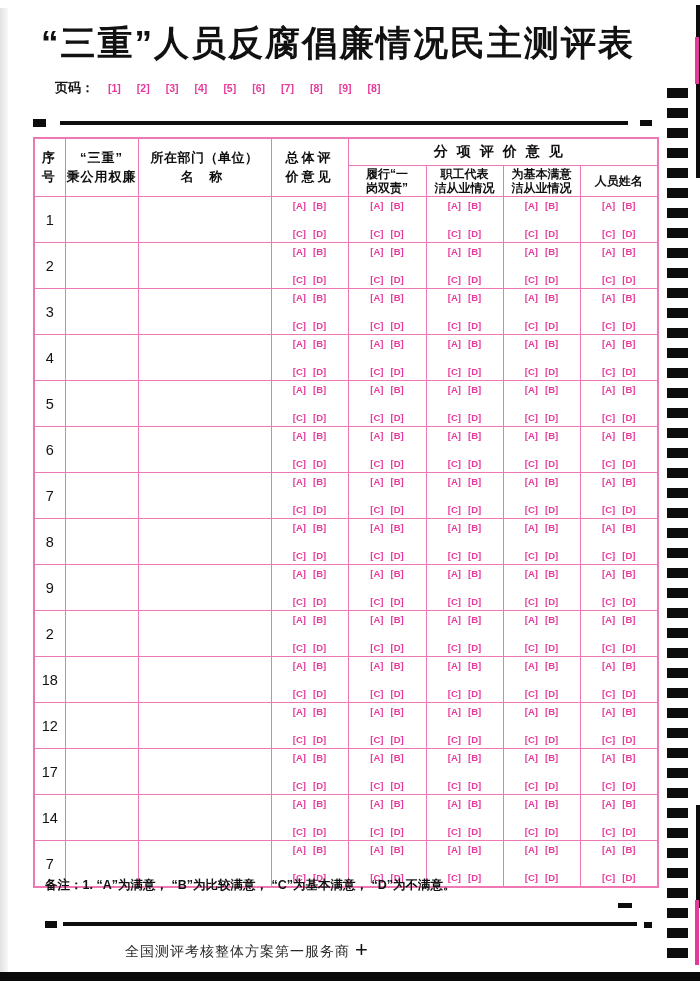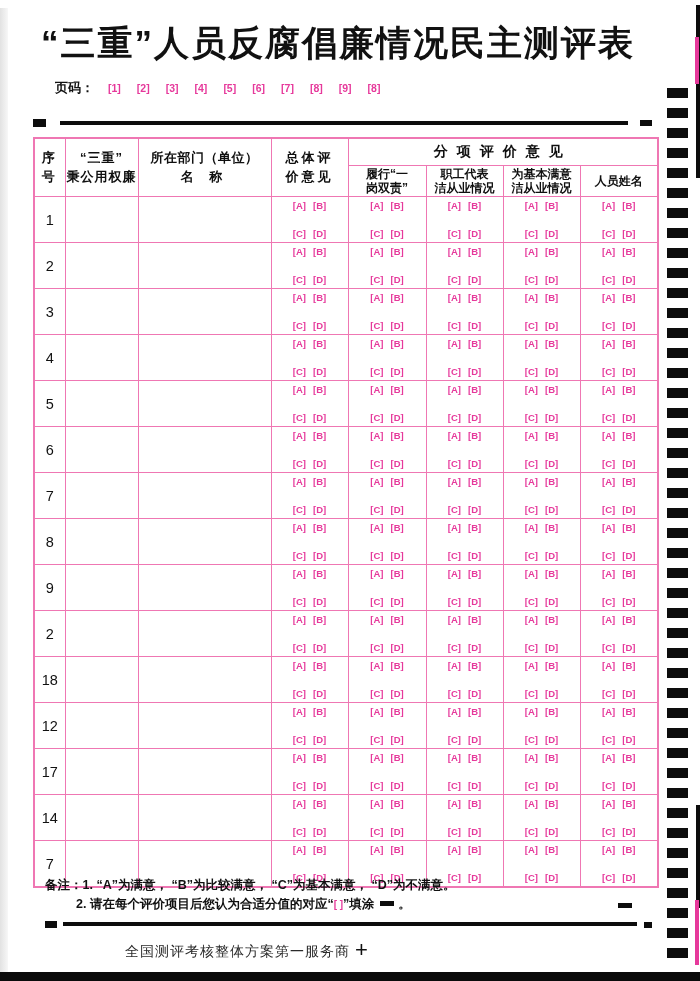--- a/index.html
+++ b/index.html
@@ -966,23 +966,20 @@
             <div class="bline cd">
               <span class="bub">[C]</span>
               <span class="bub">[D]</span>
             </div>
           </td>
         </tr>
       </tbody>
   </table>
 
   <div class="note1">备注：1. “A”为满意， “B”为比较满意， “C”为基本满意， “D”为不满意。</div>
-  <div class="note2">
-    <span>2. 请在每个评价项目后您认为合适分值的对应“</span><span class="pink-bracket">[ ]</span><span>”填涂</span><span class="ink-bar"></span><span>。</span>
-  </div>
   <div class="blk" style="left:618px;top:903px;width:14px;height:5px;"></div>
 
   <div class="blk" style="left:45px;top:921px;width:12px;height:7px;"></div>
   <div class="blk" style="left:63px;top:922px;width:574px;height:4px;"></div>
   <div class="blk" style="left:644px;top:922px;width:8px;height:6px;"></div>
 
   <div class="footer-text">全国测评考核整体方案第一服务商</div>
   <div class="plus-mark">+</div>
 
   <div class="timing-col" id="timing-marks">

